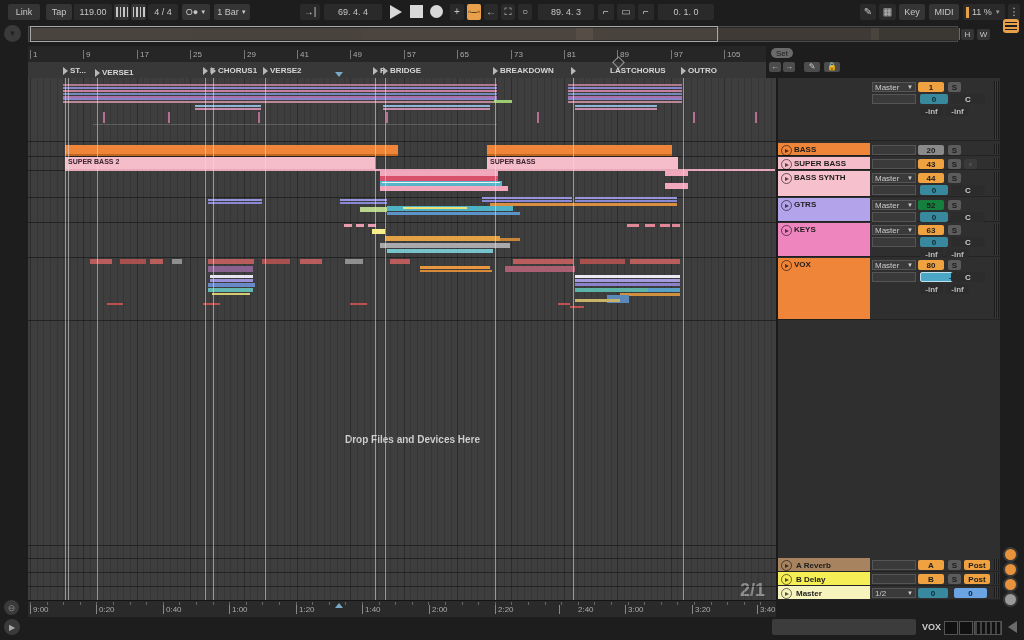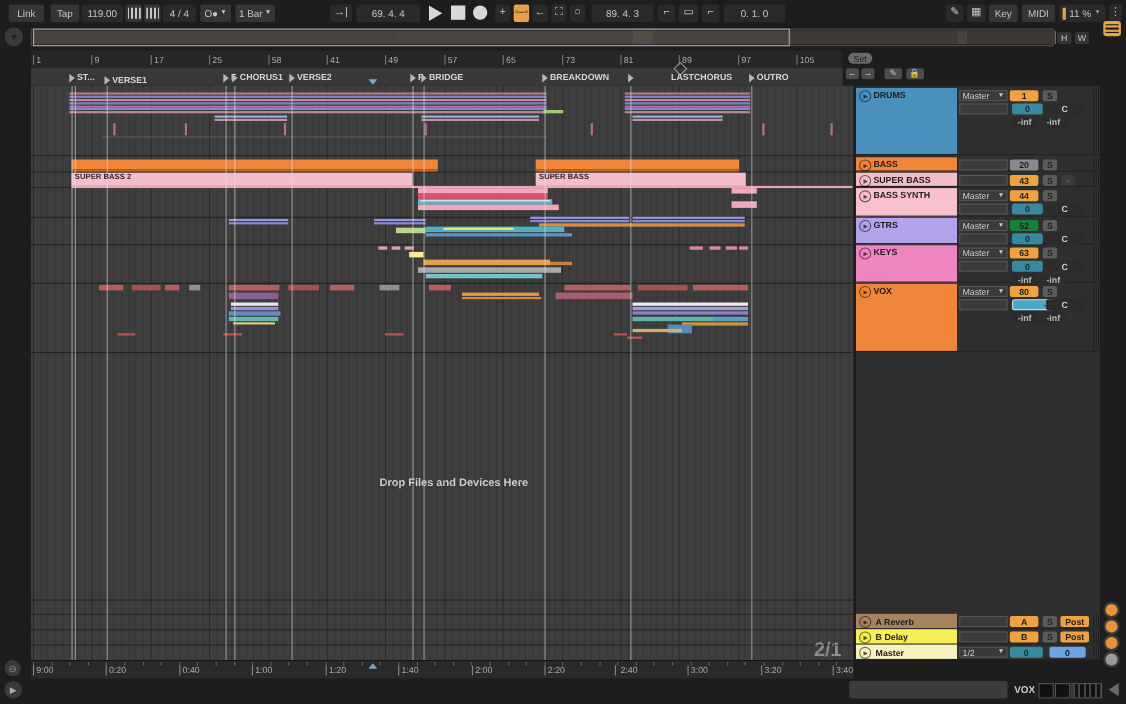--- a/index.html
+++ b/index.html
@@ -102,21 +102,21 @@
     <div class="abs" style="left:1004px;top:20px;width:15px;height:15px;border-radius:50%;border:1px solid #666;display:flex;align-items:center;justify-content:center;">
         <span class="vbars" style="width:7px;height:7px;"></span>
       </div>
   </div>
 
   <div class="abs" id="bar-ruler" style="left:28px;top:46px;width:748px;height:16px;background:#262626;border-bottom:1px solid #1a1a1a;">
       <div style="position: absolute; left: 2px; top: 4px; font-size: 8px; color: rgb(170, 170, 170); border-left: 1px solid rgb(119, 119, 119); padding-left: 2px; line-height: 9px;">1</div>
       <div style="position: absolute; left: 55px; top: 4px; font-size: 8px; color: rgb(170, 170, 170); border-left: 1px solid rgb(119, 119, 119); padding-left: 2px; line-height: 9px;">9</div>
       <div style="position: absolute; left: 109px; top: 4px; font-size: 8px; color: rgb(170, 170, 170); border-left: 1px solid rgb(119, 119, 119); padding-left: 2px; line-height: 9px;">17</div>
       <div style="position: absolute; left: 162px; top: 4px; font-size: 8px; color: rgb(170, 170, 170); border-left: 1px solid rgb(119, 119, 119); padding-left: 2px; line-height: 9px;">25</div>
-      <div style="position: absolute; left: 216px; top: 4px; font-size: 8px; color: rgb(170, 170, 170); border-left: 1px solid rgb(119, 119, 119); padding-left: 2px; line-height: 9px;">58</div>
+      <div style="position: absolute; left: 216px; top: 4px; font-size: 8px; color: rgb(170, 170, 170); border-left: 1px solid rgb(119, 119, 119); padding-left: 2px; line-height: 9px;">29</div>
       <div style="position: absolute; left: 269px; top: 4px; font-size: 8px; color: rgb(170, 170, 170); border-left: 1px solid rgb(119, 119, 119); padding-left: 2px; line-height: 9px;">41</div>
       <div style="position: absolute; left: 322px; top: 4px; font-size: 8px; color: rgb(170, 170, 170); border-left: 1px solid rgb(119, 119, 119); padding-left: 2px; line-height: 9px;">49</div>
       <div style="position: absolute; left: 376px; top: 4px; font-size: 8px; color: rgb(170, 170, 170); border-left: 1px solid rgb(119, 119, 119); padding-left: 2px; line-height: 9px;">57</div>
       <div style="position: absolute; left: 429px; top: 4px; font-size: 8px; color: rgb(170, 170, 170); border-left: 1px solid rgb(119, 119, 119); padding-left: 2px; line-height: 9px;">65</div>
       <div style="position: absolute; left: 483px; top: 4px; font-size: 8px; color: rgb(170, 170, 170); border-left: 1px solid rgb(119, 119, 119); padding-left: 2px; line-height: 9px;">73</div>
       <div style="position: absolute; left: 536px; top: 4px; font-size: 8px; color: rgb(170, 170, 170); border-left: 1px solid rgb(119, 119, 119); padding-left: 2px; line-height: 9px;">81</div>
       <div style="position: absolute; left: 589px; top: 4px; font-size: 8px; color: rgb(170, 170, 170); border-left: 1px solid rgb(119, 119, 119); padding-left: 2px; line-height: 9px;">89</div>
       <div style="position: absolute; left: 643px; top: 4px; font-size: 8px; color: rgb(170, 170, 170); border-left: 1px solid rgb(119, 119, 119); padding-left: 2px; line-height: 9px;">97</div>
       <div style="position: absolute; left: 696px; top: 4px; font-size: 8px; color: rgb(170, 170, 170); border-left: 1px solid rgb(119, 119, 119); padding-left: 2px; line-height: 9px;">105</div>
     </div>
@@ -413,24 +413,20 @@
       <div style="position: absolute; left: 347px; top: 0px; width: 1px; height: 522px; background: rgba(225, 225, 225, 0.55); z-index: 4;"></div>
       <div style="position: absolute; left: 357px; top: 0px; width: 1px; height: 522px; background: rgba(225, 225, 225, 0.55); z-index: 4;"></div>
       <div style="position: absolute; left: 467px; top: 0px; width: 1px; height: 522px; background: rgba(225, 225, 225, 0.55); z-index: 4;"></div>
       <div style="position: absolute; left: 545px; top: 0px; width: 1px; height: 522px; background: rgba(225, 225, 225, 0.55); z-index: 4;"></div>
       <div style="position: absolute; left: 655px; top: 0px; width: 1px; height: 522px; background: rgba(225, 225, 225, 0.55); z-index: 4;"></div>
     </div>
   <div class="abs" style="left:0;top:44px;width:28px;height:572px;background:#1d1d1d;"></div>
 
   <div class="abs" id="track-panel" style="left:778px;top:78px;width:222px;height:522px;background:#2f2f2f;">
       <div style="position: absolute; left: 0px; top: 2px; width: 222px; height: 61px; background: rgb(47, 47, 47); border-bottom: 1px solid rgb(35, 35, 35); box-sizing: border-box;">
-        <div style="position: absolute; left: 0px; top: 0px; width: 92px; height: 60px; background: rgb(74, 144, 190); border-bottom: 1px solid rgb(31, 31, 31);">
-          <div class="trackicon"></div>
-          <div style="position: absolute; left: 16px; top: 2px; font-size: 8px; font-weight: bold; color: rgb(29, 29, 29);">DRUMS</div>
-        </div>
         <div style="position: absolute; left: 94px; top: 2px; width: 44px; height: 10px; background: rgb(58, 58, 58); border: 1px solid rgb(85, 85, 85); font-size: 8px; color: rgb(204, 204, 204); display: flex; align-items: center; justify-content: space-between; padding: 0px 2px; box-sizing: border-box;">
           <span>Master</span>
           <span style="font-size:6px">▼</span>
         </div>
         <div style="position: absolute; left: 94px; top: 14px; width: 44px; height: 10px; background: rgb(58, 58, 58); border: 1px solid rgb(85, 85, 85); box-sizing: border-box;"></div>
         <div class="mixbtn" style="left: 140px; top: 2px; width: 26px; background: rgb(239, 162, 63); color: rgb(29, 29, 29);">1</div>
         <div class="mixbtn" style="left: 170px; top: 2px; width: 13px; background: rgb(92, 92, 92); color: rgb(29, 29, 29);">S</div>
         <div class="mixbtn" style="left: 142px; top: 14px; width: 28px; background: rgb(57, 137, 158); color: rgb(11, 40, 48);">0</div>
         <div class="mixbtn" style="left: 173px; top: 14px; width: 34px; background: rgb(44, 44, 44); color: rgb(204, 204, 204);">C</div>
         <div class="mixbtn" style="left: 142px; top: 26px; width: 23px; background: rgb(44, 44, 44); color: rgb(187, 187, 187);">-inf</div>
@@ -649,21 +645,21 @@
       <div style="position: absolute; left: 716px; top: 1px; width: 1px; height: 3px; background: rgb(102, 102, 102);"></div>
       <div style="position: absolute; left: 732px; top: 1px; width: 1px; height: 3px; background: rgb(102, 102, 102);"></div>
       <div style="position: absolute; left: 2px; top: 4px; font-size: 8px; color: rgb(170, 170, 170); border-left: 1px solid rgb(136, 136, 136); padding-left: 2px; line-height: 9px;">9:00</div>
       <div style="position: absolute; left: 68px; top: 4px; font-size: 8px; color: rgb(170, 170, 170); border-left: 1px solid rgb(136, 136, 136); padding-left: 2px; line-height: 9px;">0:20</div>
       <div style="position: absolute; left: 135px; top: 4px; font-size: 8px; color: rgb(170, 170, 170); border-left: 1px solid rgb(136, 136, 136); padding-left: 2px; line-height: 9px;">0:40</div>
       <div style="position: absolute; left: 201px; top: 4px; font-size: 8px; color: rgb(170, 170, 170); border-left: 1px solid rgb(136, 136, 136); padding-left: 2px; line-height: 9px;">1:00</div>
       <div style="position: absolute; left: 268px; top: 4px; font-size: 8px; color: rgb(170, 170, 170); border-left: 1px solid rgb(136, 136, 136); padding-left: 2px; line-height: 9px;">1:20</div>
       <div style="position: absolute; left: 334px; top: 4px; font-size: 8px; color: rgb(170, 170, 170); border-left: 1px solid rgb(136, 136, 136); padding-left: 2px; line-height: 9px;">1:40</div>
       <div style="position: absolute; left: 401px; top: 4px; font-size: 8px; color: rgb(170, 170, 170); border-left: 1px solid rgb(136, 136, 136); padding-left: 2px; line-height: 9px;">2:00</div>
       <div style="position: absolute; left: 467px; top: 4px; font-size: 8px; color: rgb(170, 170, 170); border-left: 1px solid rgb(136, 136, 136); padding-left: 2px; line-height: 9px;">2:20</div>
-      <div style="position: absolute; left: 531px; top: 4px; font-size: 8px; color: rgb(170, 170, 170); border-left: 1px solid rgb(136, 136, 136); padding-left: 4px; line-height: 9px;">2:40</div>
+      <div style="position: absolute; left: 531px; top: 4px; font-size: 8px; color: rgb(170, 170, 170); border-left: 1px solid rgb(136, 136, 136); padding-left: 18px; line-height: 9px;">2:40</div>
       <div style="position: absolute; left: 597px; top: 4px; font-size: 8px; color: rgb(170, 170, 170); border-left: 1px solid rgb(136, 136, 136); padding-left: 2px; line-height: 9px;">3:00</div>
       <div style="position: absolute; left: 664px; top: 4px; font-size: 8px; color: rgb(170, 170, 170); border-left: 1px solid rgb(136, 136, 136); padding-left: 2px; line-height: 9px;">3:20</div>
       <div style="position: absolute; left: 729px; top: 4px; font-size: 8px; color: rgb(170, 170, 170); border-left: 1px solid rgb(136, 136, 136); padding-left: 2px; line-height: 9px;">3:40</div>
     </div>
   <div class="abs" style="left:4px;top:600px;width:15px;height:15px;border-radius:50%;background:#3a3a3a;color:#888;font-size:9px;display:flex;align-items:center;justify-content:center;">⊖</div>
 
   <div class="abs" style="left:0;top:617px;width:1024px;height:23px;background:#1d1d1d;">
     <div class="abs" style="left:4px;top:2px;width:16px;height:16px;border-radius:50%;background:#3a3a3a;color:#aaa;font-size:8px;display:flex;align-items:center;justify-content:center;">▶</div>
     <div class="abs" style="left:772px;top:2px;width:144px;height:16px;background:#3c3c3c;border-radius:2px;"></div>
     <div class="abs" style="left:922px;top:5px;font-size:9px;font-weight:bold;color:#ccc;">VOX</div>

